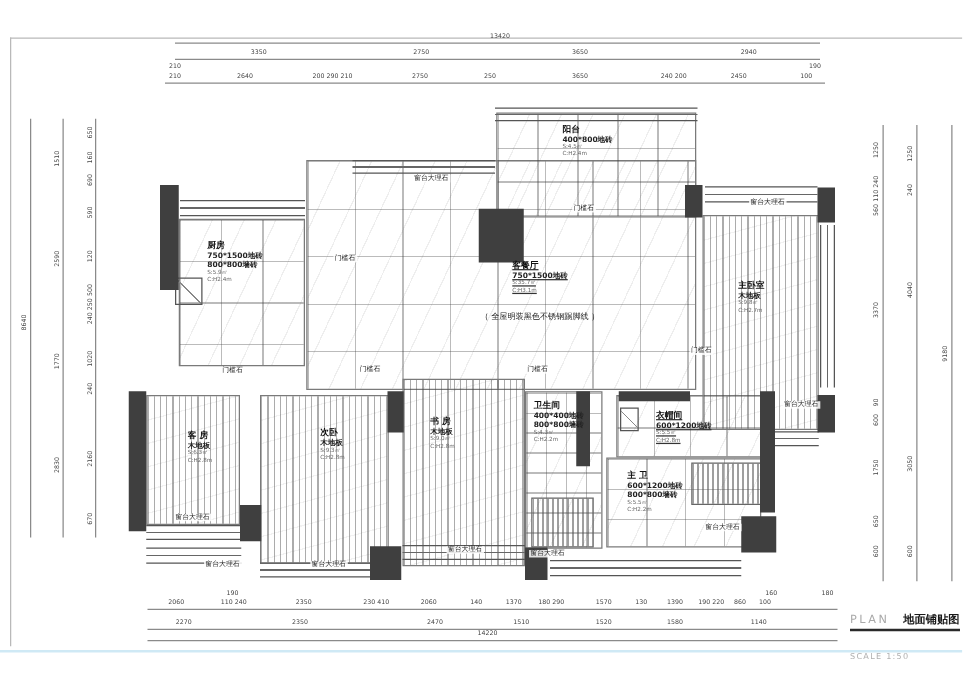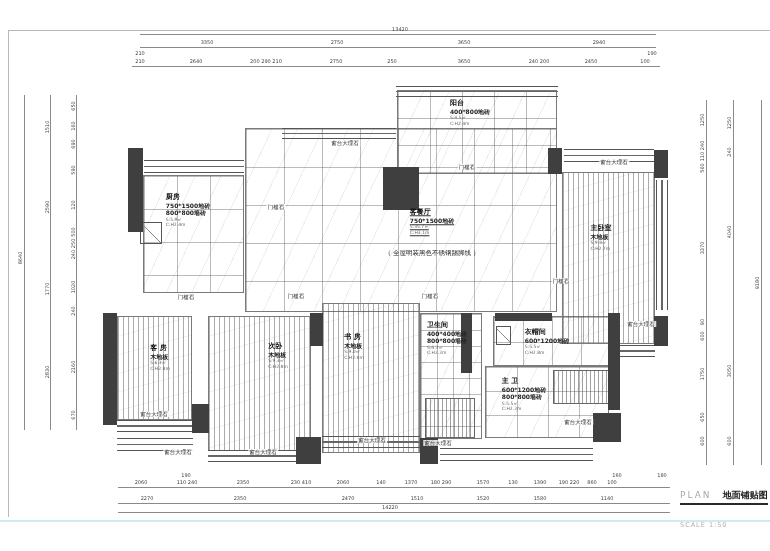--- a/index.html
+++ b/index.html
@@ -213,40 +213,40 @@
         <span class="rl-spec">木地板</span>
         <span class="rl-sub">S:9.8㎡</span>
         <span class="rl-sub">C:H2.7m</span>
       </div>
       <div class="room-label" style="left: 160px; top: 358px;">
         <span class="rl-name">客 房</span>
         <span class="rl-spec">木地板</span>
         <span class="rl-sub">S:6.3㎡</span>
         <span class="rl-sub">C:H2.8m</span>
       </div>
-      <div class="room-label" style="left: 266px; top: 356px; padding-left: 24px;">
+      <div class="room-label" style="left: 266px; top: 356px;">
         <span class="rl-name">次卧</span>
         <span class="rl-spec">木地板</span>
         <span class="rl-sub">S:9.3㎡</span>
         <span class="rl-sub">C:H2.8m</span>
       </div>
       <div class="room-label" style="left: 354px; top: 347px;">
         <span class="rl-name">书 房</span>
         <span class="rl-spec">木地板</span>
         <span class="rl-sub">S:9.0㎡</span>
         <span class="rl-sub">C:H2.8m</span>
       </div>
       <div class="room-label" style="left: 447px; top: 338px;">
         <span class="rl-name">卫生间</span>
         <span class="rl-spec">400*400地砖</span>
         <span class="rl-spec">800*800墙砖</span>
         <span class="rl-sub">S:4.3㎡</span>
         <span class="rl-sub">C:H2.2m</span>
       </div>
-      <div class="room-label" style="left: 547px; top: 342px;">
+      <div class="room-label" style="left: 547px; top: 342px; text-decoration: underline;">
         <span class="rl-name">衣帽间</span>
         <span class="rl-spec">600*1200地砖</span>
         <span class="rl-sub">S:5.5㎡</span>
         <span class="rl-sub">C:H2.8m</span>
       </div>
       <div class="room-label" style="left: 524px; top: 394px;">
         <span class="rl-name">主 卫</span>
         <span class="rl-spec">600*1200地砖</span>
         <span class="rl-spec">800*800墙砖</span>
         <span class="rl-sub">S:5.5㎡</span>

